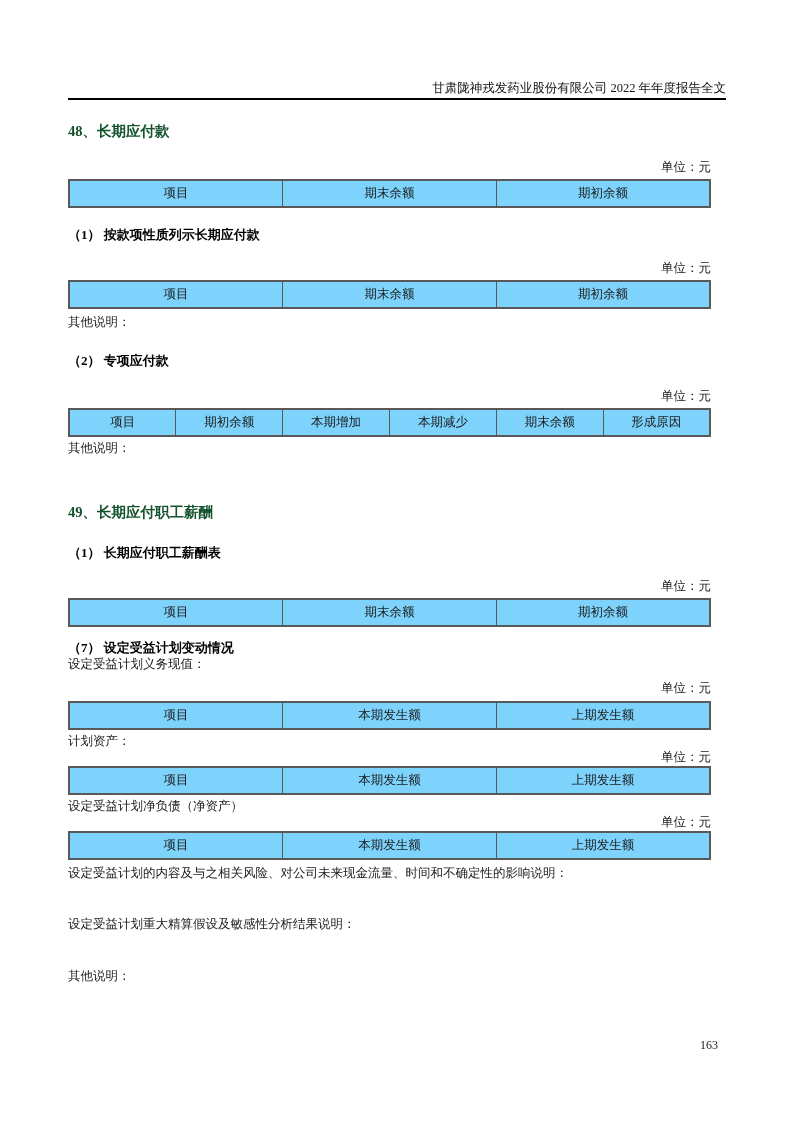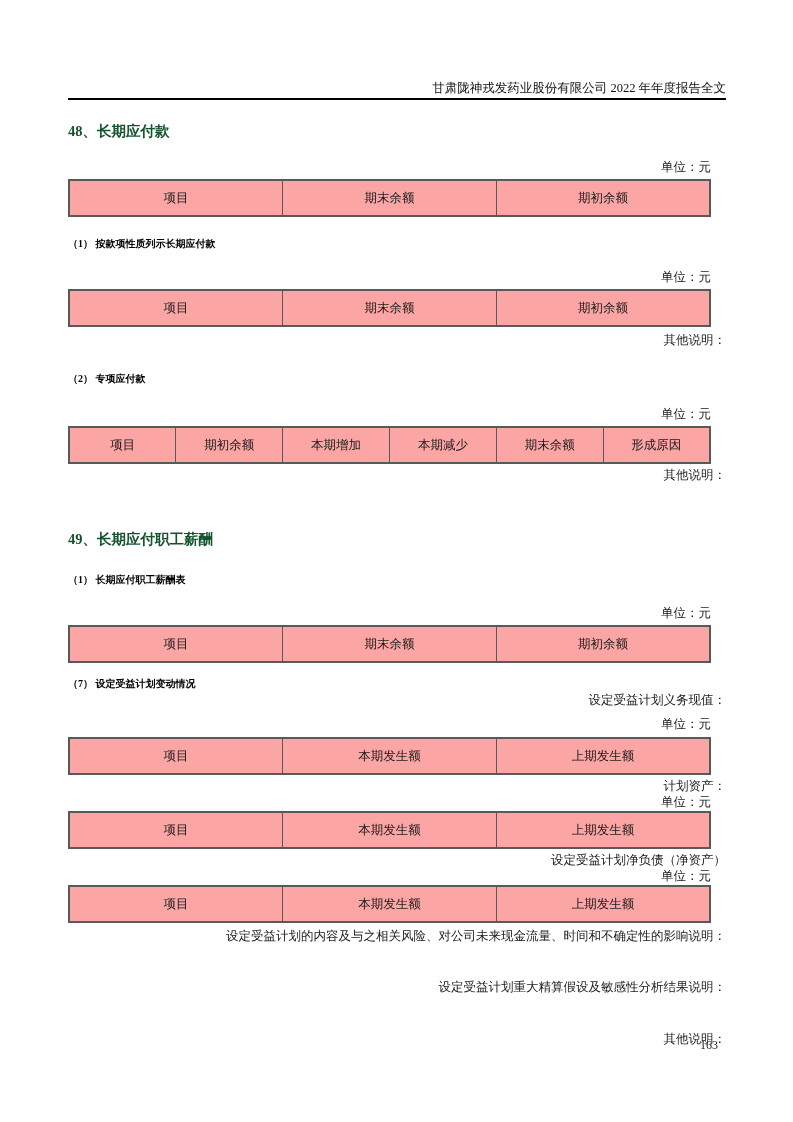--- a/index.html
+++ b/index.html
@@ -30,46 +30,45 @@
     border-top: 2px solid #000000;
     height: 0;
   }
   .h-section {
     font-size: 14.5px;
     font-weight: bold;
     line-height: 18px;
     color: #14532d;
   }
   .h-sub {
-    font-size: 10px;
+    font-size: 13px;
     font-weight: bold;
     line-height: 17px;
     color: #000;
   }
   .unit {
     font-size: 12.5px;
     line-height: 16px;
     text-align: right;
     padding-right: 15px;
   }
   .body-text {
     font-size: 12.5px;
     line-height: 16px;
-    text-align: right;
   }
   table.grid {
     width: 643px;
     border-collapse: collapse;
     table-layout: fixed;
     border: 2px solid #595959;
   }
   table.grid th {
     border: 1px solid #595959;
-    background: #fca5a5;
-    height: 36px;
+    background: #7dd3fc;
+    height: 27px;
     font-size: 12.5px;
     font-weight: normal;
     text-align: center;
     vertical-align: middle;
     color: #1a1a1a;
     padding: 0 20px;
   }
   
   .mt-h48        { margin-top: 22px; }
   .mt-unit1      { margin-top: 19px; }

